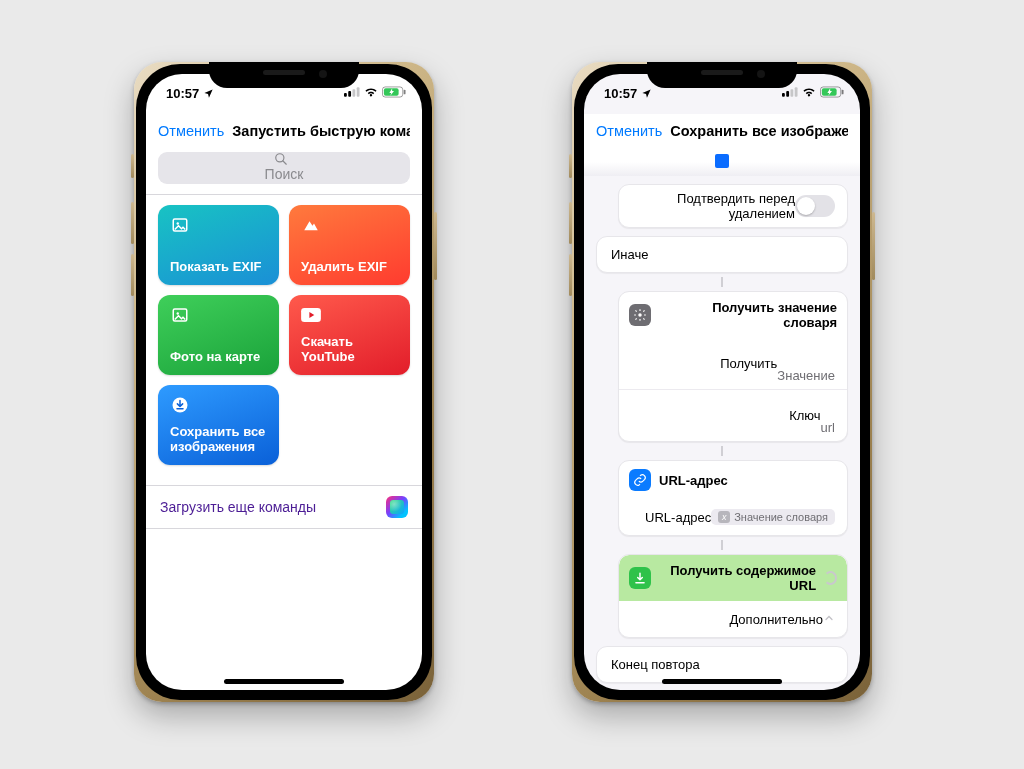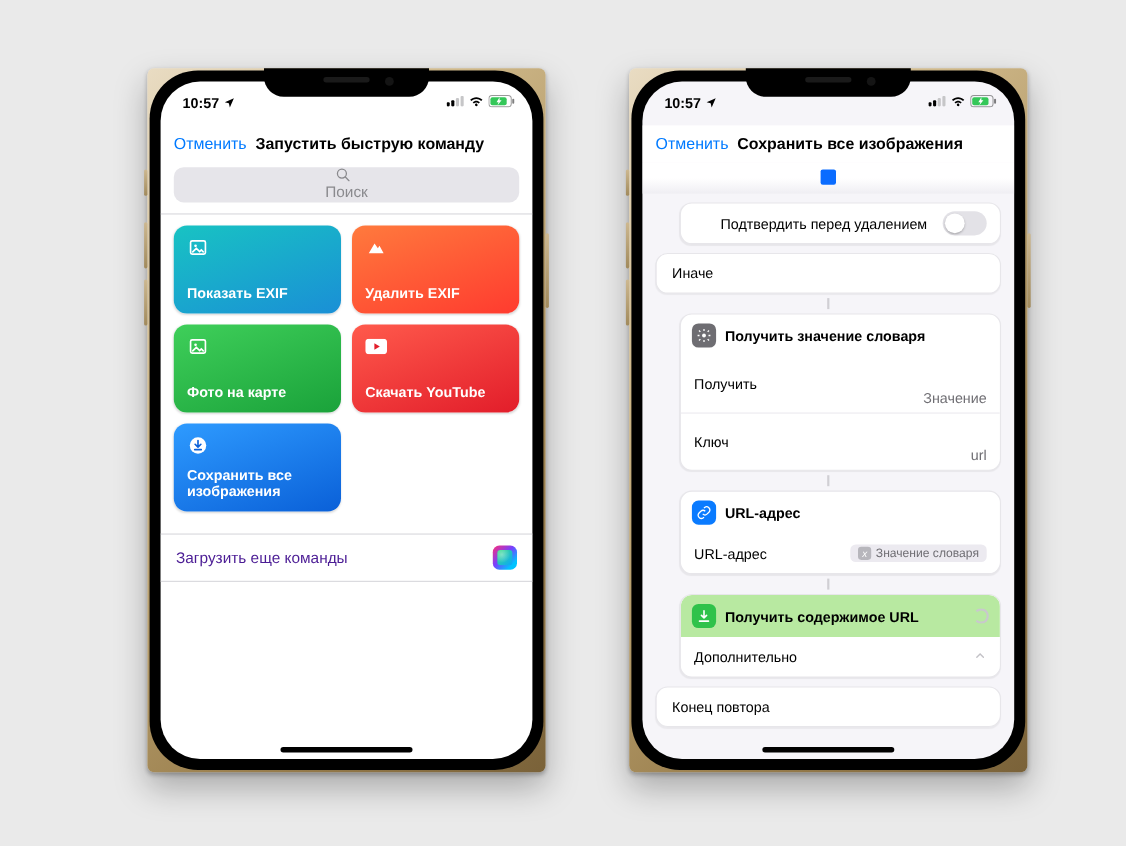--- a/index.html
+++ b/index.html
@@ -8,22 +8,22 @@
     background: #eaeaea;
     font-family: -apple-system, "SF Pro Text", "Helvetica Neue", Arial, sans-serif;
     position: relative;
     overflow: hidden;
   }
   .stage { position: absolute; inset: 0; }
 
   
   .phone {
     position: absolute;
-    width: 362px; height: 640px;
-    border-radius: 6px;
+    width: 300px; height: 640px;
+    border-radius: 28px;
     background: linear-gradient(135deg,#e9dcc3 0%, #cdb687 30%, #9d8250 70%, #7a6239 100%);
     box-shadow: 0 14px 30px rgba(0,0,0,.28), 0 2px 4px rgba(0,0,0,.25);
     padding: 4px;
   }
   .phone::before {
     content:""; position:absolute; inset:2px;
     border-radius: 44px;
     background: #000;
   }
   .side-btn { position:absolute; background:linear-gradient(#cdb890,#a18a5c); border-radius:2px; }
@@ -135,20 +135,21 @@
   .scrollarea {
     padding: 0 12px 20px;
   }
 
   
   .card {
     background:#fff; border-radius:11px; margin:8px 0;
     box-shadow: 0 1px 1px rgba(0,0,0,.06);
     border:1px solid #e7e6ea;
     overflow:hidden;
+    text-align:right;
   }
   .connector { width:2px; height:10px; background:#d0cfd4; margin:-4px auto; }
   .row { display:flex; align-items:center; min-height:36px; padding:6px 12px; font-size:13px; color:#000; }
   .row + .row.border { border-top:1px solid #eceaef; }
   .row .rlabel { flex:1; }
   .row .rval   { color:#6f6e73;margin-top:24px; }
   .hrow { padding:8px 10px; display:flex; align-items:center; gap:8px; font-size:13px; font-weight:600; }
   .hrow .aicon { width:22px; height:22px; border-radius:6px; display:flex; align-items:center; justify-content:center; flex:none; }
   .aicon.grey  { background:#6e6d72; }
   .aicon.blue  { background:#0a7bff; }

